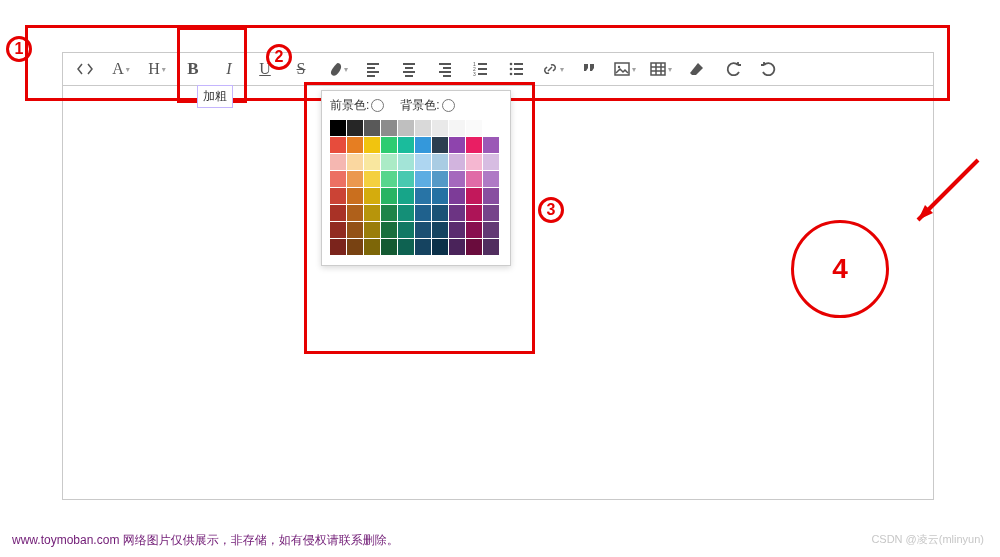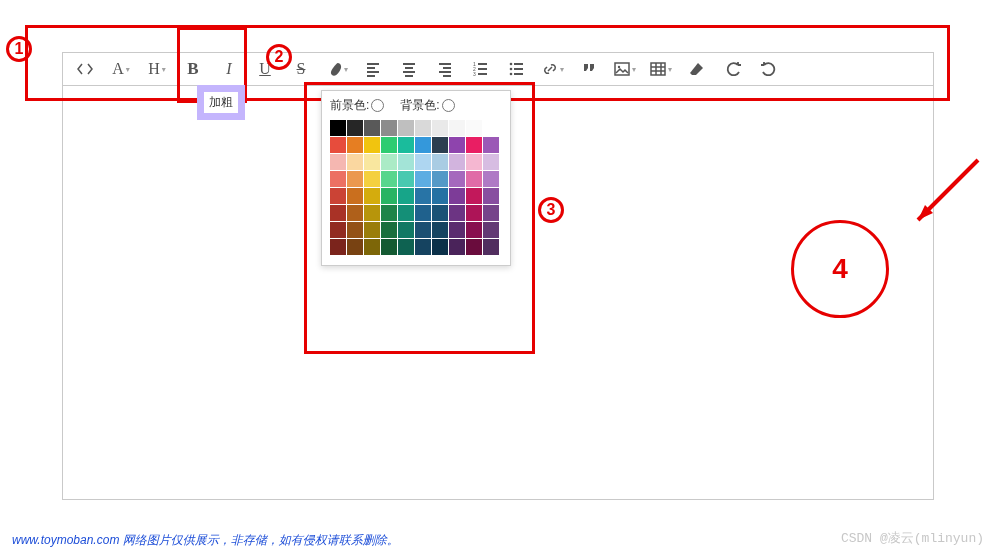--- a/index.html
+++ b/index.html
@@ -12,21 +12,21 @@
 .tb-btn svg { width: 16px; height: 16px; stroke: #555; fill: none; stroke-width: 1.5; }
 .tb-btn .fill { fill: #555; stroke: none; }
 .tb-btn.letter { font-family: Georgia, serif; font-weight: 400; }
 .tb-btn.bold { font-family: Georgia, serif; font-weight: bold; font-size: 17px; }
 .tb-btn.italic { font-family: Georgia, serif; font-style: italic; }
 .tb-btn.underline { font-family: Georgia, serif; text-decoration: underline; }
 .tb-btn.strike { font-family: Georgia, serif; text-decoration: line-through; }
 
 .edit-area { border: 1px solid #c9c9c9; border-top: none; height: 414px; background: #fff; }
 
-.tooltip { position: absolute; left: 197px; top: 85px; background: #fff; border: 7px solid #c4b5fd; font-size: 12px; padding: 2px 5px; color: #333; z-index: 5; }
+.tooltip { position: absolute; left: 197px; top: 85px; background: #fff; border: 1px solid #c4b5fd; font-size: 12px; padding: 2px 5px; color: #333; z-index: 5; }
 
 .color-panel { position: absolute; left: 321px; top: 90px; width: 190px; background: #fff; border: 1px solid #ccc; box-shadow: 0 2px 6px rgba(0,0,0,.15); padding: 6px 8px 10px; z-index: 4; font-size: 12px; }
 .cp-radios { display: flex; justify-content: flex-start; gap: 16px; margin-bottom: 6px; color: #333; }
 .cp-radios label { display: flex; align-items: center; gap: 2px; cursor: pointer; }
 .cp-radios input { margin: 0; }
 .cp-input-row { display: flex; gap: 4px; margin-bottom: 6px; }
 .cp-input-row input[type=text] { flex: 1; border: 1px solid #999; padding: 2px 4px; font-size: 12px; height: 22px; }
 .cp-input-row button { border: 1px solid #888; background: #efefef; font-size: 12px; padding: 0 6px; height: 22px; cursor: pointer; }
 .swatch-grid { display: grid; grid-template-columns: repeat(10, 16px); gap: 1px; }
 .swatch { width: 16px; height: 16px; cursor: pointer; }
@@ -37,22 +37,22 @@
 .c1-num { left: 6px; top: 36px; width: 26px; height: 26px; font-size: 16px; }
 .c2-box { left: 177px; top: 27px; width: 70px; height: 76px; }
 .c2-num { left: 266px; top: 44px; width: 26px; height: 26px; font-size: 16px; }
 .c3-box { left: 304px; top: 82px; width: 231px; height: 272px; }
 .c3-num { left: 538px; top: 197px; width: 26px; height: 26px; font-size: 16px; }
 .c4-num { left: 791px; top: 220px; width: 98px; height: 98px; font-size: 28px; }
 
 .arrow { position: absolute; }
 .arrow svg { overflow: visible; }
 
-.footer-left { position: absolute; left: 12px; bottom: 8px; font-size: 12px; color: #1d4ed8; font-style: italic; }
-.footer-right { position: absolute; right: 16px; bottom: 10px; font-size: 13px; color: #c7c7c7; font-family: Liberation Mono, monospace; }
+.footer-left { position: absolute; left: 12px; bottom: 8px; font-size: 12px; color: #701a75; }
+.footer-right { position: absolute; right: 16px; bottom: 10px; font-size: 11px; color: #c7c7c7; }
 </style>
 </head>
 <body>
 
 <div class="editor-wrap">
   <div class="toolbar">
     <div class="tb-btn">
         <svg viewBox="0 0 16 16">
           <path d="M5 3L1 8l4 5M11 3l4 5-4 5"></path>
         </svg>

